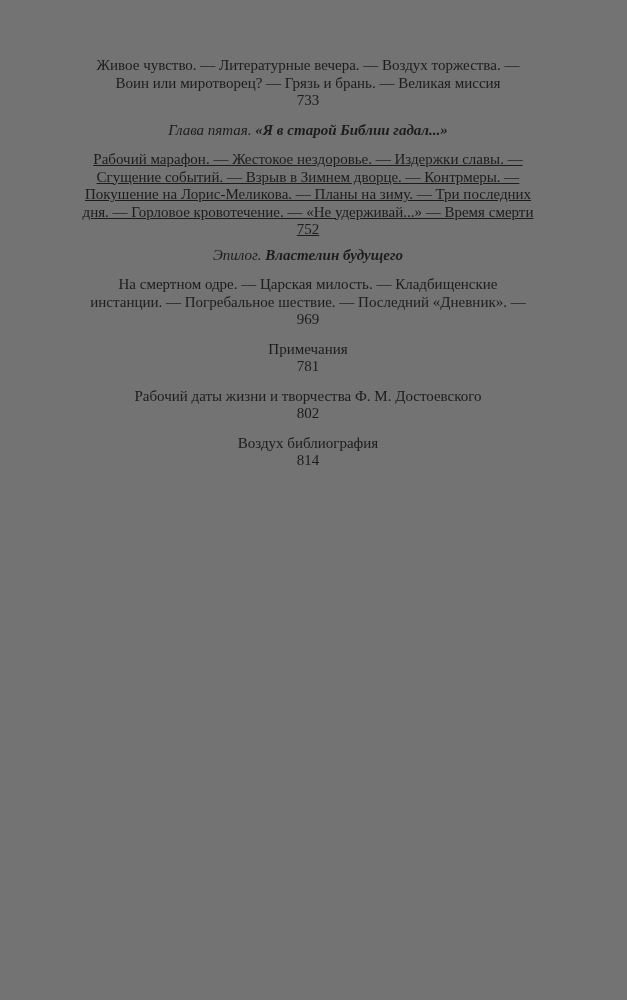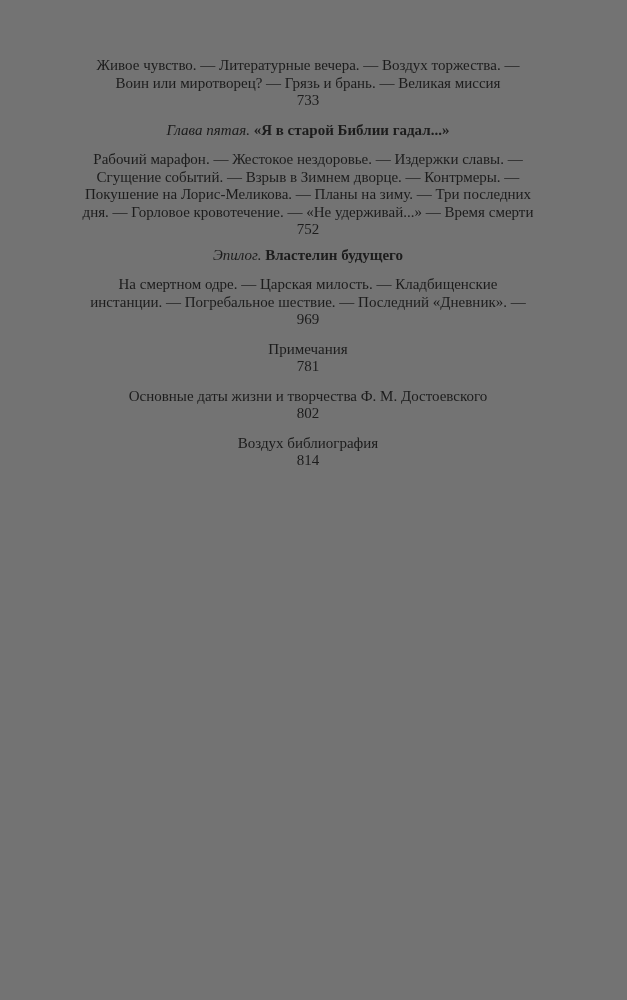--- a/index.html
+++ b/index.html
@@ -26,30 +26,32 @@
     line-height: 17.5px;
   }
   .line {
     white-space: nowrap;
   }
   .block {
     margin: 0 0 12px 0;
   }
   .block-tight {
     margin: 0 0 8px 0;
+    text-decoration: underline;
   }
   .chapter-heading {
     margin: 0 0 12px 0;
     white-space: nowrap;
   }
   .h-italic {
     font-style: italic;
   }
   .h-bold {
     font-weight: bold;
+    font-style: italic;
   }
   .page-number {
     white-space: nowrap;
   }
 </style>
 </head>
 <body>
 
 <div class="page">
   <div class="content">
@@ -83,21 +85,21 @@
       <div class="line">инстанции. — Погребальное шествие. — Последний «Дневник». —</div>
       <div class="page-number">969</div>
     </div>
 
     <div class="block">
       <div class="line">Примечания</div>
       <div class="page-number">781</div>
     </div>
 
     <div class="block">
-      <div class="line">Основные даты жизни и творчества Ф. М. Достоевского</div>
+      <div class="line">Рабочий даты жизни и творчества Ф. М. Достоевского</div>
       <div class="page-number">802</div>
     </div>
 
     <div class="block">
       <div class="line">Воздух библиография</div>
       <div class="page-number">814</div>
     </div>
 
   </div>
 </div>

